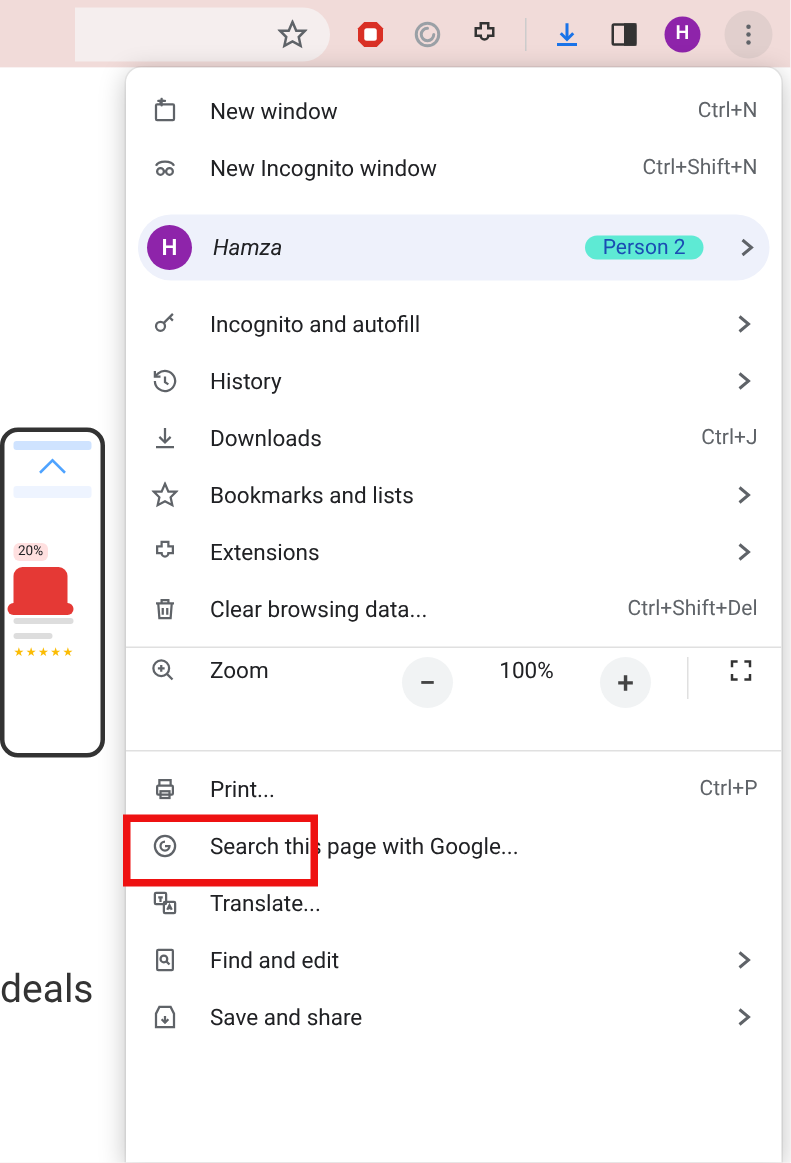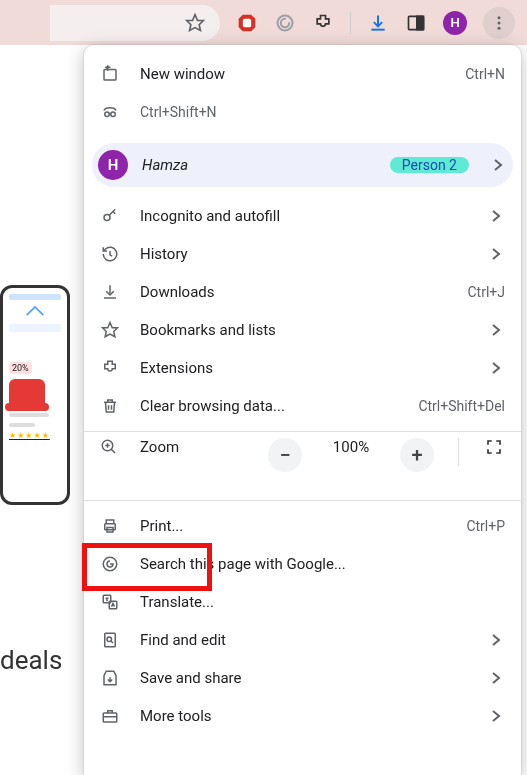--- a/index.html
+++ b/index.html
@@ -42,21 +42,21 @@
   .grey-ic { color:#9aa0a6; }
 
   
   .page-bg {
     position:absolute; left:0; top:45px; right:0; bottom:0;
     background:#fff;
   }
   .phone-bg {
     position:absolute; left:0; top:240px; width:70px;
   }
-  .phone-mock { border:3px solid #333; border-radius:12px; height:220px; background:#fff; padding:6px;text-decoration:underline; }
+  .phone-mock { border:3px solid #333; border-radius:12px; height:220px; background:#fff; padding:6px; }
   .phone-badge { background:#ffe0e0; border-radius:4px; font-size:9px; padding:1px 3px; display:inline-block; margin-top:30px;}
   .phone-hat { width:36px; height:28px; background:#e53935; border-radius:6px 6px 4px 4px; margin-top:4px; position:relative;}
   .phone-hat::after{content:"";position:absolute;left:-4px;bottom:-4px;width:44px;height:8px;background:#e53935;border-radius:4px;}
   .phone-line { height:4px; background:#ddd; border-radius:2px; margin-top:6px; width:40px;}
   .phone-line.s { width:26px;}
   .phone-stars{ color:#fbbc04; font-size:8px; letter-spacing:1px; margin-top:4px;}
   .deals-txt { position:absolute; left:0; top:600px; font-size:26px; color:#333; }
 
   
   .menu {
@@ -199,20 +199,21 @@
 
   <div class="mi">
     <span class="ic">
       <svg width="18" height="18" viewBox="0 0 24 24" fill="none" stroke="#5f6368" stroke-width="2">
           <path d="M4 10c2-5 14-5 16 0"></path>
           <circle cx="8" cy="15" r="3"></circle>
           <circle cx="16" cy="15" r="3"></circle>
           <path d="M11 15h2"></path>
         </svg>
     </span>
+    <span class="lbl">New Incognito window</span>
     <span class="hint">Ctrl+Shift+N</span>
   </div>
 
   <div style="height:8px"></div>
 
   <div class="profile-row">
     <span class="pavatar">H</span>
     <span class="plbl">Hamza</span>
     <span class="pbadge">Person 2</span>
     <span class="chev">
@@ -391,31 +392,16 @@
         </svg>
     </span>
     <span class="lbl">Save and share</span>
     <span class="chev">
         <svg width="10" height="12" viewBox="0 0 10 12">
           <path d="M2 1l6 5-6 5" fill="none" stroke="#5f6368" stroke-width="2"></path>
         </svg>
       </span>
   </div>
 
-  <div class="mi">
-    <span class="ic">
-      <svg width="18" height="18" viewBox="0 0 24 24" fill="none" stroke="#5f6368" stroke-width="2">
-          <rect x="3" y="8" width="18" height="12" rx="1"></rect>
-          <path d="M3 13h18"></path>
-          <path d="M9 8V5h6v3"></path>
-        </svg>
-    </span>
-    <span class="lbl">More tools</span>
-    <span class="chev">
-        <svg width="10" height="12" viewBox="0 0 10 12">
-          <path d="M2 1l6 5-6 5" fill="none" stroke="#5f6368" stroke-width="2"></path>
-        </svg>
-      </span>
-  </div>
 
 </div>
 
 <div class="hl-box" style="left:82px; top:543px; width:130px; height:48px;"></div>
 
 </body></html>

